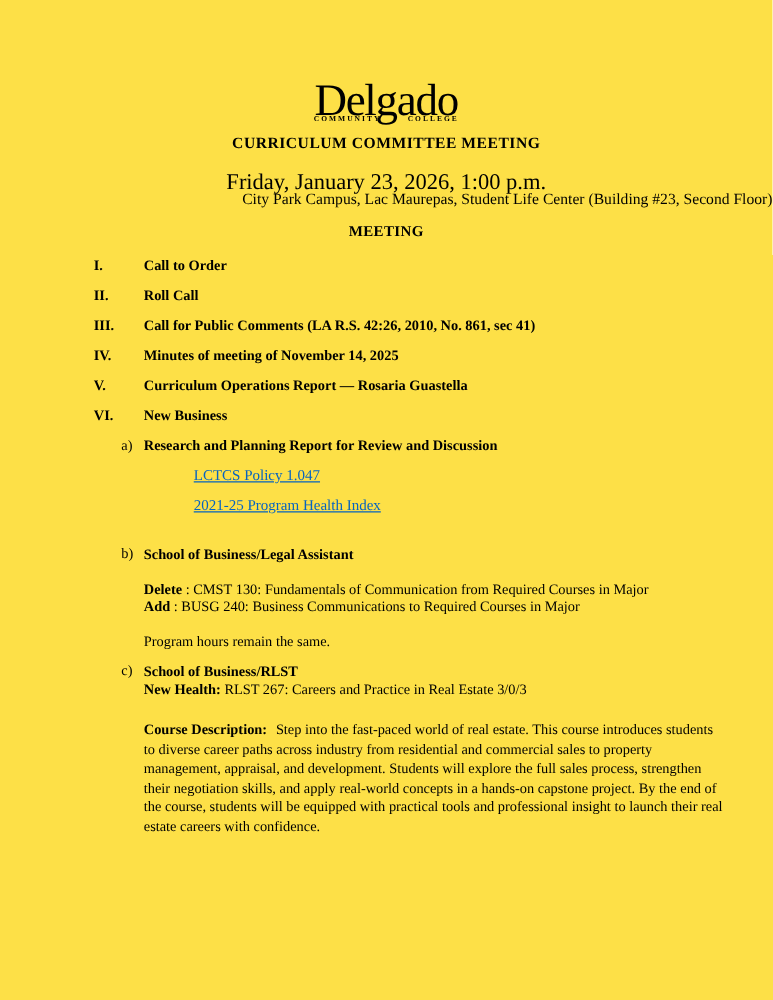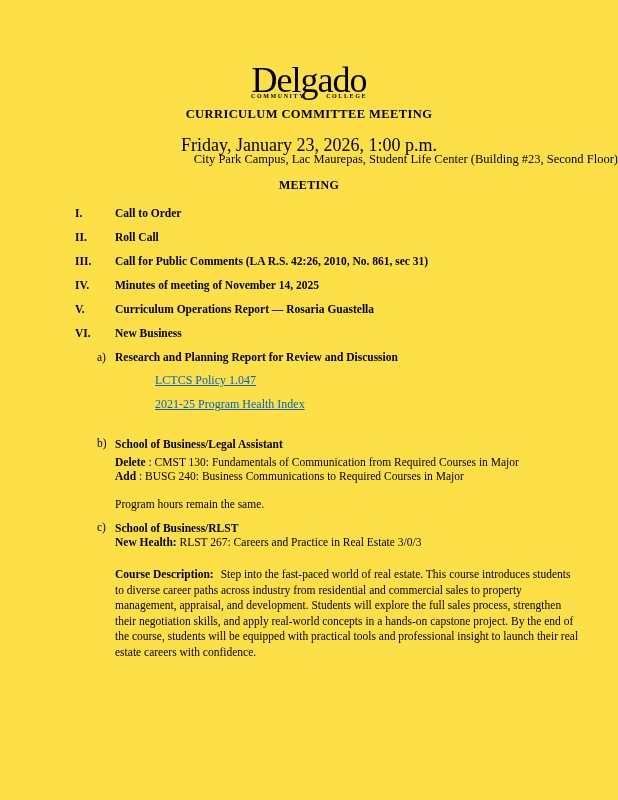--- a/index.html
+++ b/index.html
@@ -94,21 +94,21 @@
     font-size: 12px;
     line-height: 13px;
     margin-top: 10px;
     cursor: pointer;
     margin-left: 40px;
   }
   .doc-link + .doc-link { margin-top: 11px; }
   .sub-b { margin-top: 26px; }
   .line { font-size: 11.5px; line-height: 14px; }
   .line b { font-weight: bold; }
-  .gap16 { margin-top: 4px; }
+  .gap16 { margin-top: 14px; }
   .gap14 { margin-top: 14px; }
   .sub-c { margin-top: 10px; }
   .description {
     margin-top: 18px;
     width: 465px;
     font-size: 11.5px;
     line-height: 15.5px;
     text-align: left;
   }
   .description b { font-weight: bold; margin-right: 7px; margin-top: 36px; }
@@ -137,21 +137,21 @@
     <div class="item">
       <span class="numeral">I.</span>
       <span class="label">Call to Order</span>
     </div>
     <div class="item">
       <span class="numeral">II.</span>
       <span class="label">Roll Call</span>
     </div>
     <div class="item">
       <span class="numeral">III.</span>
-      <span class="label">Call for Public Comments  (LA R.S. 42:26, 2010, No. 861, sec 31)</span>
+      <span class="label">Call for Public Comments  (LA R.S. 42:26, 2010, No. 861, sec 41)</span>
     </div>
     <div class="item">
       <span class="numeral">IV.</span>
       <span class="label">Minutes of meeting of November 14, 2025</span>
     </div>
     <div class="item">
       <span class="numeral">V.</span>
       <span class="label">Curriculum Operations Report — Rosaria Guastella</span>
     </div>
     <div class="item">

